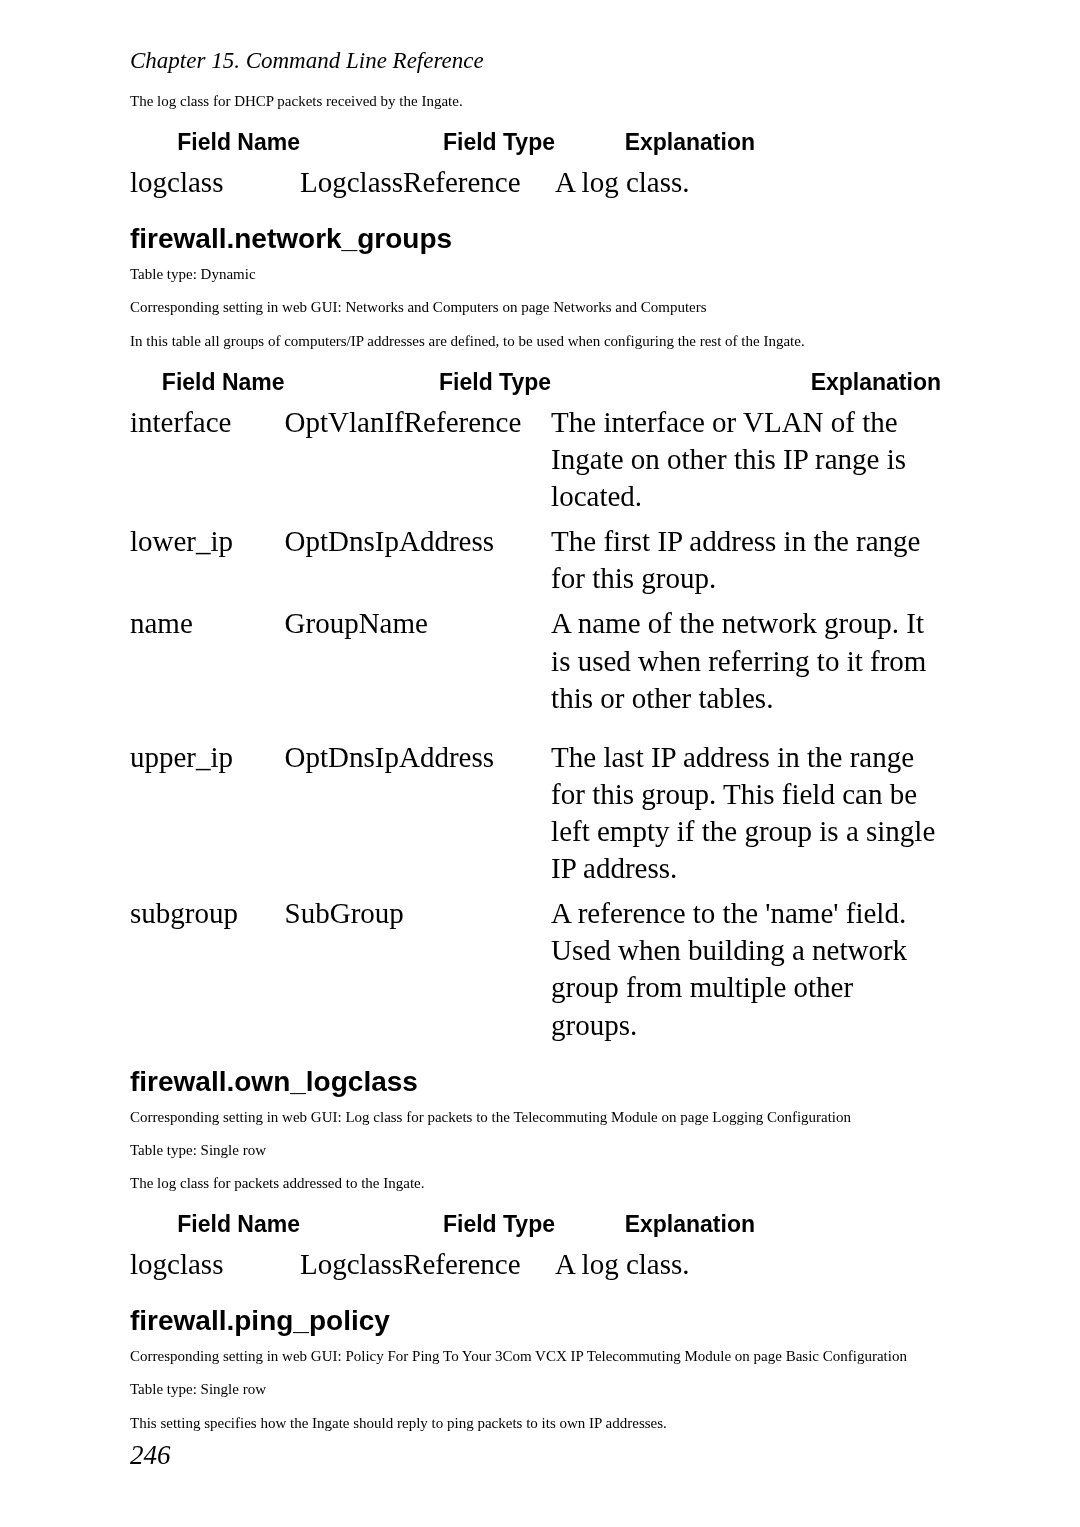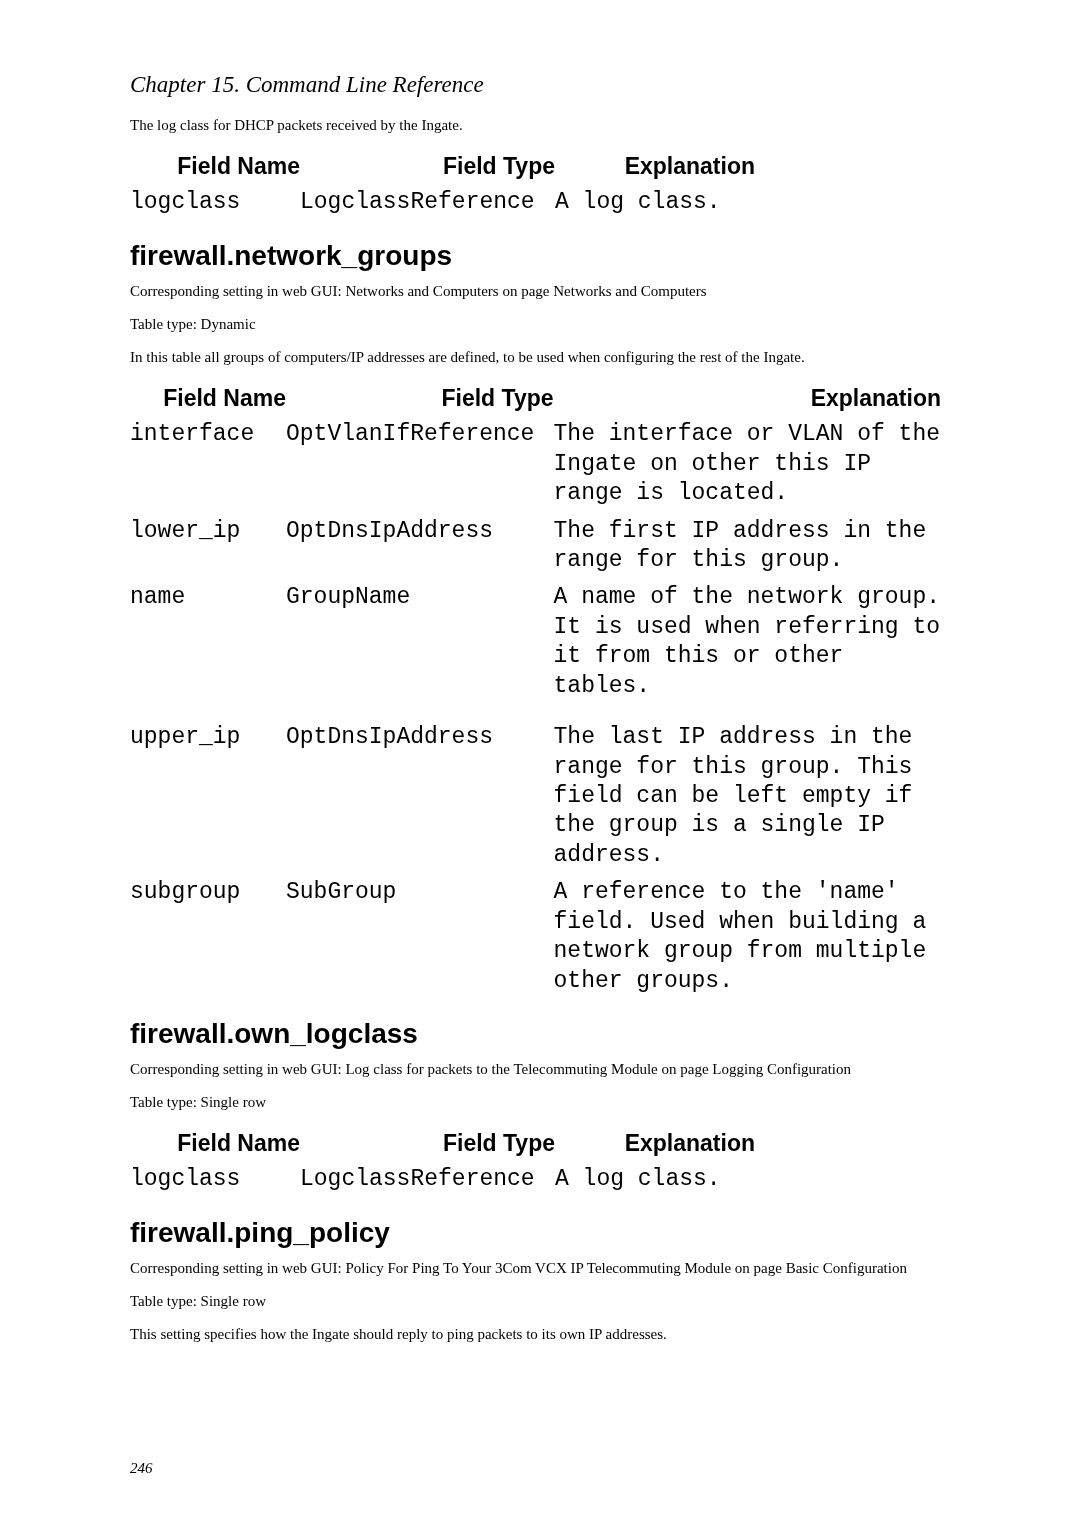--- a/index.html
+++ b/index.html
@@ -5,21 +5,21 @@
   html, body {
     margin: 0;
     padding: 0;
     background: #fff;
     font-family: "Times New Roman", Times, serif;
     color: #000;
   }
   .page {
     width: 1046px;
     min-height: 1527px;
-    padding: 72px 105px 0 130px;
+    padding: 48px 105px 0 130px;
     box-sizing: border-box;
     position: relative;
   }
   .chapter-header {
     font-style: italic;
     font-size: 23px;
     margin-bottom: 18px;
   }
   .body-text {
     font-size: 15px;
@@ -37,38 +37,37 @@
     margin: 6px 0 14px 0;
   }
   table.def-table th {
     font-family: Arial, Helvetica, sans-serif;
     font-weight: bold;
     font-size: 23px;
     text-align: right;
     padding: 4px 0;
   }
   table.def-table td {
-    font-size: 23px;
+    font-size: 29px;
     vertical-align: top;
     padding: 4px 0;
     line-height: 1.28;
-    font-family: Liberation Mono, monospace;
   }
   .col-name  { width: 160px; }
   .col-type  { width: 270px; }
   .col-expl  { width: 420px; }
   .col-name-s  { width: 170px; }
   .col-type-s  { width: 255px; }
   .col-expl-s  { width: 200px; }
   .page-number {
     position: absolute;
     left: 130px;
-    bottom: 50px;
+    bottom: 56px;
     font-style: italic;
-    font-size: 15px;
+    font-size: 27px;
   }
 </style>
 </head>
 <body>
 
 <div class="page">
   <div class="chapter-header">Chapter 15. Command Line Reference</div>
 
   <p class="body-text">The log class for DHCP packets received by the Ingate.</p>
 
@@ -81,22 +80,22 @@
     </tr>
     <tr>
       <td>logclass</td>
       <td>LogclassReference</td>
       <td>A log class.</td>
     </tr>
   </tbody>
     </table>
 
   <div class="heading">firewall.network_groups</div>
+  <p class="body-text">Table type: Dynamic</p>
   <p class="body-text">Corresponding setting in web GUI: Networks and Computers on page Networks and Computers</p>
-  <p class="body-text">Table type: Dynamic</p>
   <p class="body-text">In this table all groups of computers/IP addresses are defined, to be used when configuring the rest of the Ingate.</p>
 
   <table class="def-table">
     <tbody>
         <tr>
       <th class="col-name">Field Name</th>
       <th class="col-type">Field Type</th>
       <th class="col-expl">Explanation</th>
     </tr>
     <tr>
@@ -123,20 +122,21 @@
       <td>subgroup</td>
       <td>SubGroup</td>
       <td>A reference to the 'name' field. Used when building a network group from multiple other groups.</td>
     </tr>
   </tbody>
     </table>
 
   <div class="heading">firewall.own_logclass</div>
   <p class="body-text">Corresponding setting in web GUI: Log class for packets to the Telecommuting Module on page Logging Configuration</p>
   <p class="body-text">Table type: Single row</p>
+  <p class="body-text">The log class for packets addressed to the Ingate.</p>
 
   <table class="def-table">
     <tbody>
         <tr>
       <th class="col-name-s">Field Name</th>
       <th class="col-type-s">Field Type</th>
       <th class="col-expl-s">Explanation</th>
     </tr>
     <tr>
       <td>logclass</td>

